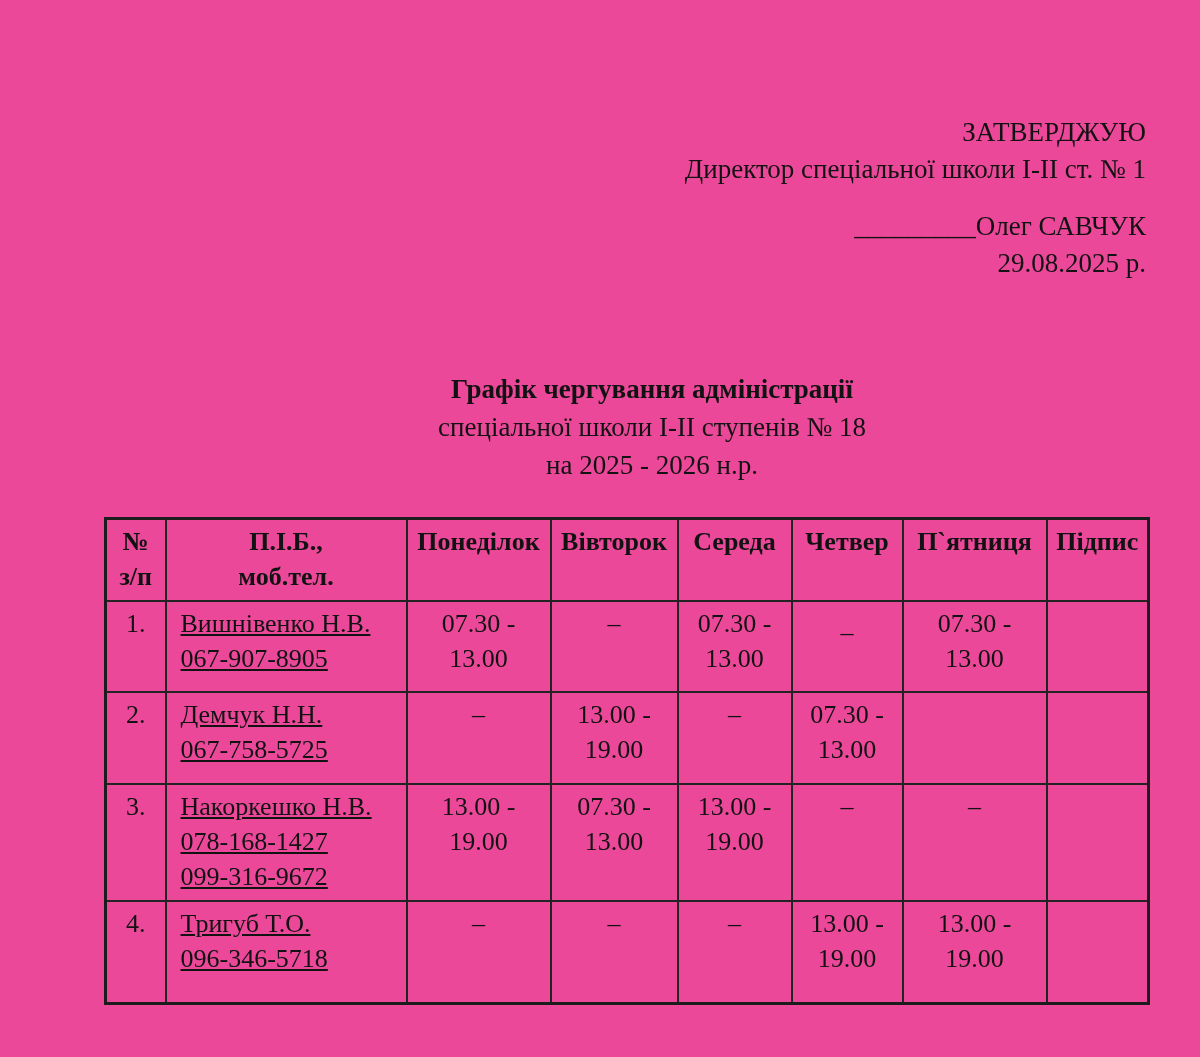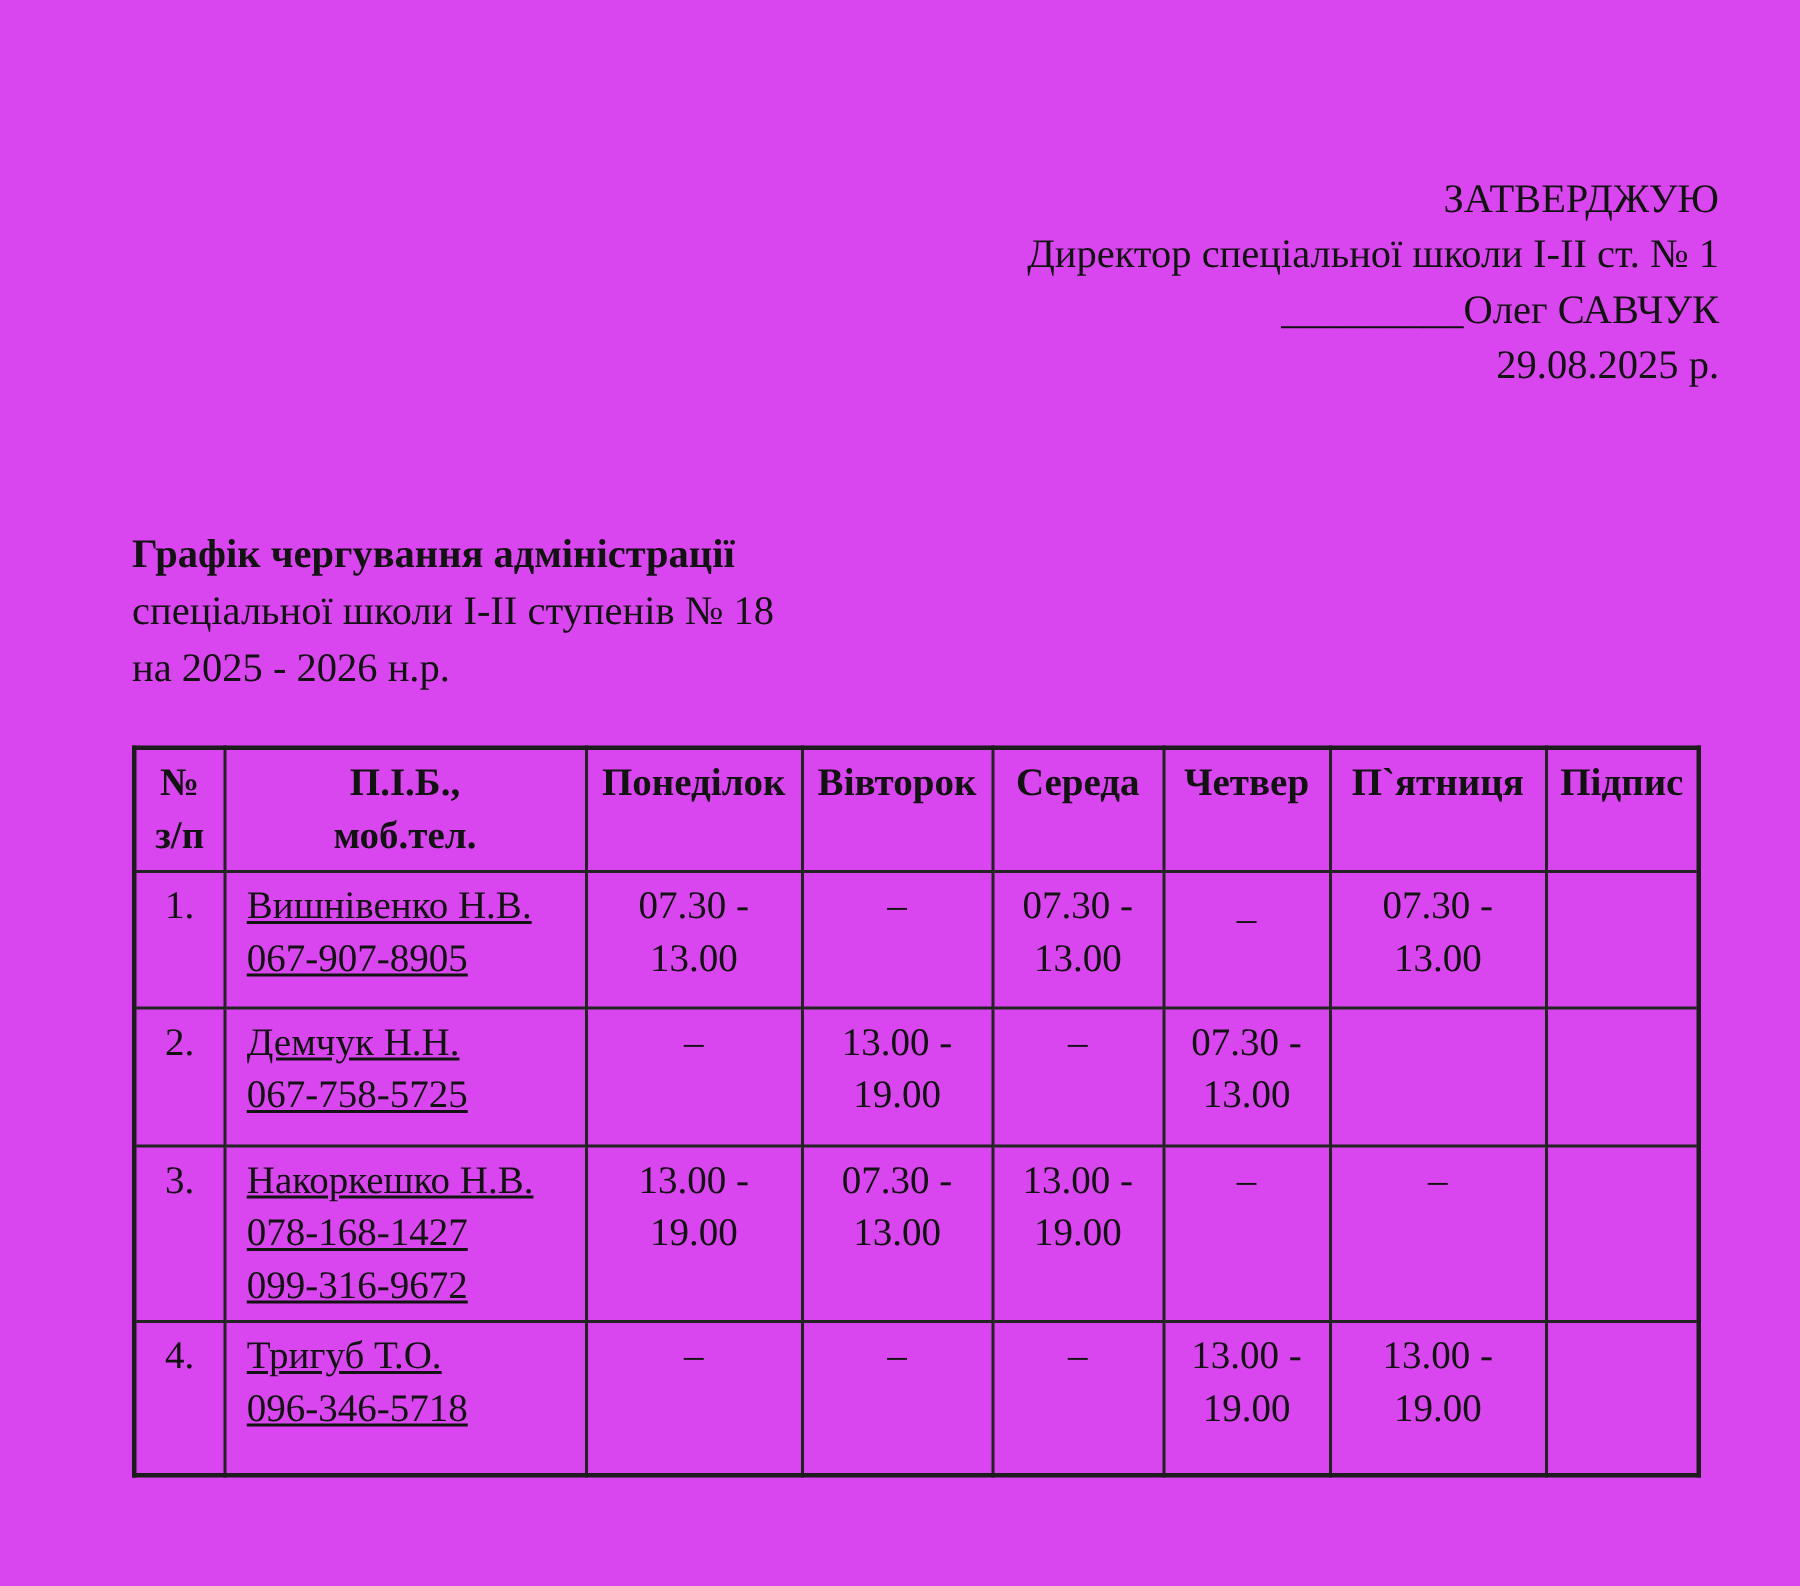--- a/index.html
+++ b/index.html
@@ -8,37 +8,39 @@
     width: 1200px;
     height: 1057px;
     font-family: "Liberation Serif", "DejaVu Serif", serif;
     color: #121212;
     overflow: hidden;
   }
   .page {
     position: relative;
     width: 1200px;
     height: 1057px;
-    background: #d946ef;
+    background: #ec4899;
+    padding-left: 16px;
   }
 
   
   .approval {
     padding-top: 114px;
     padding-right: 54px;
     text-align: right;
     font-size: 27px;
     line-height: 37px;
   }
-  .approval .sig-line { margin-top: 0; }
+  .approval .sig-line { margin-top: 20px; }
 
   
   .title-block {
     margin-top: 88px;
     padding-left: 88px;   
+    text-align: center;
     font-size: 27px;
     line-height: 38px;
   }
   .title-block .t-bold { font-weight: bold; }
 
   
   table.schedule {
     margin-top: 33px;
     margin-left: 88px;
     border-collapse: collapse;

